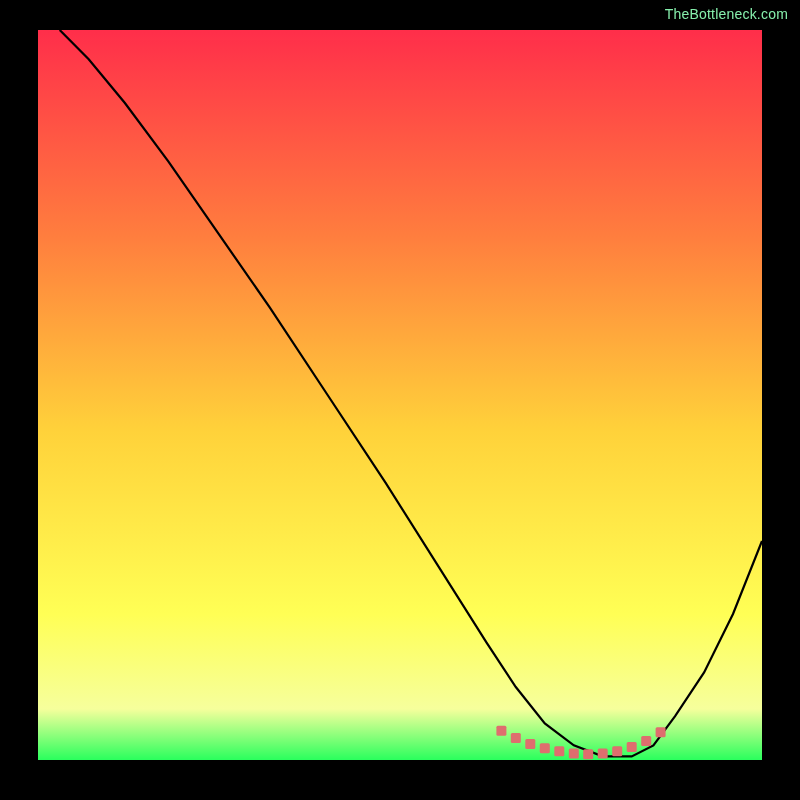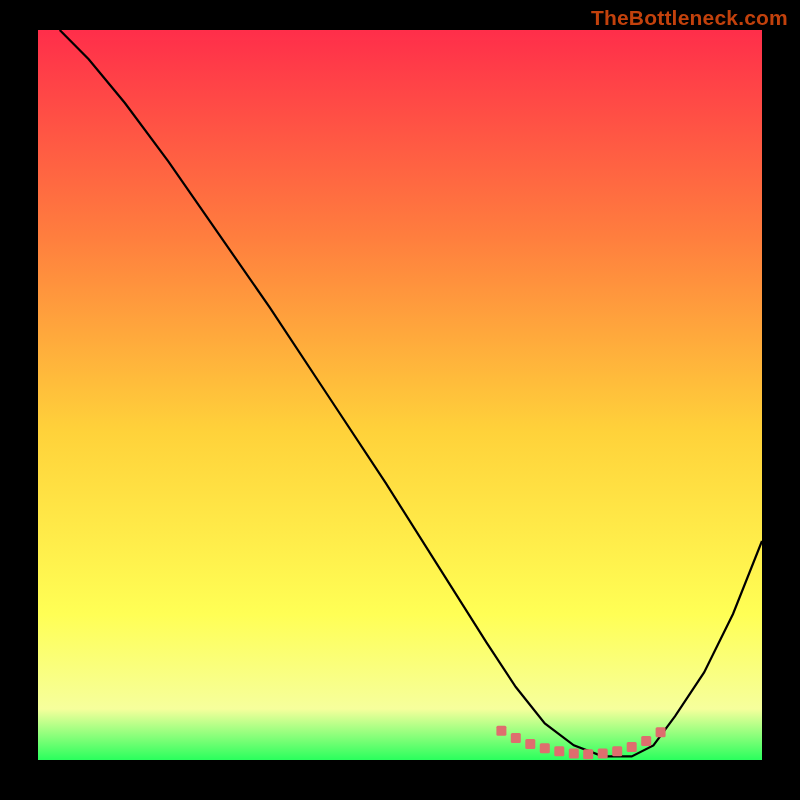--- a/index.html
+++ b/index.html
@@ -8,23 +8,23 @@
     background: #000;
     width: 800px;
     height: 800px;
     position: relative;
     font-family: Arial, sans-serif;
   }
   .watermark {
     position: absolute;
     top: 6px;
     right: 12px;
-    color: #c2410c;
-    font-size: 21px;
-    font-weight: 700;
+    color: #86efac;
+    font-size: 14px;
+    font-weight: 400;
     letter-spacing: 0.2px;
     z-index: 10;
   }
   .plot-area {
     position: absolute;
     left: 38px;
     top: 30px;
     width: 724px;
     height: 730px;
   }

